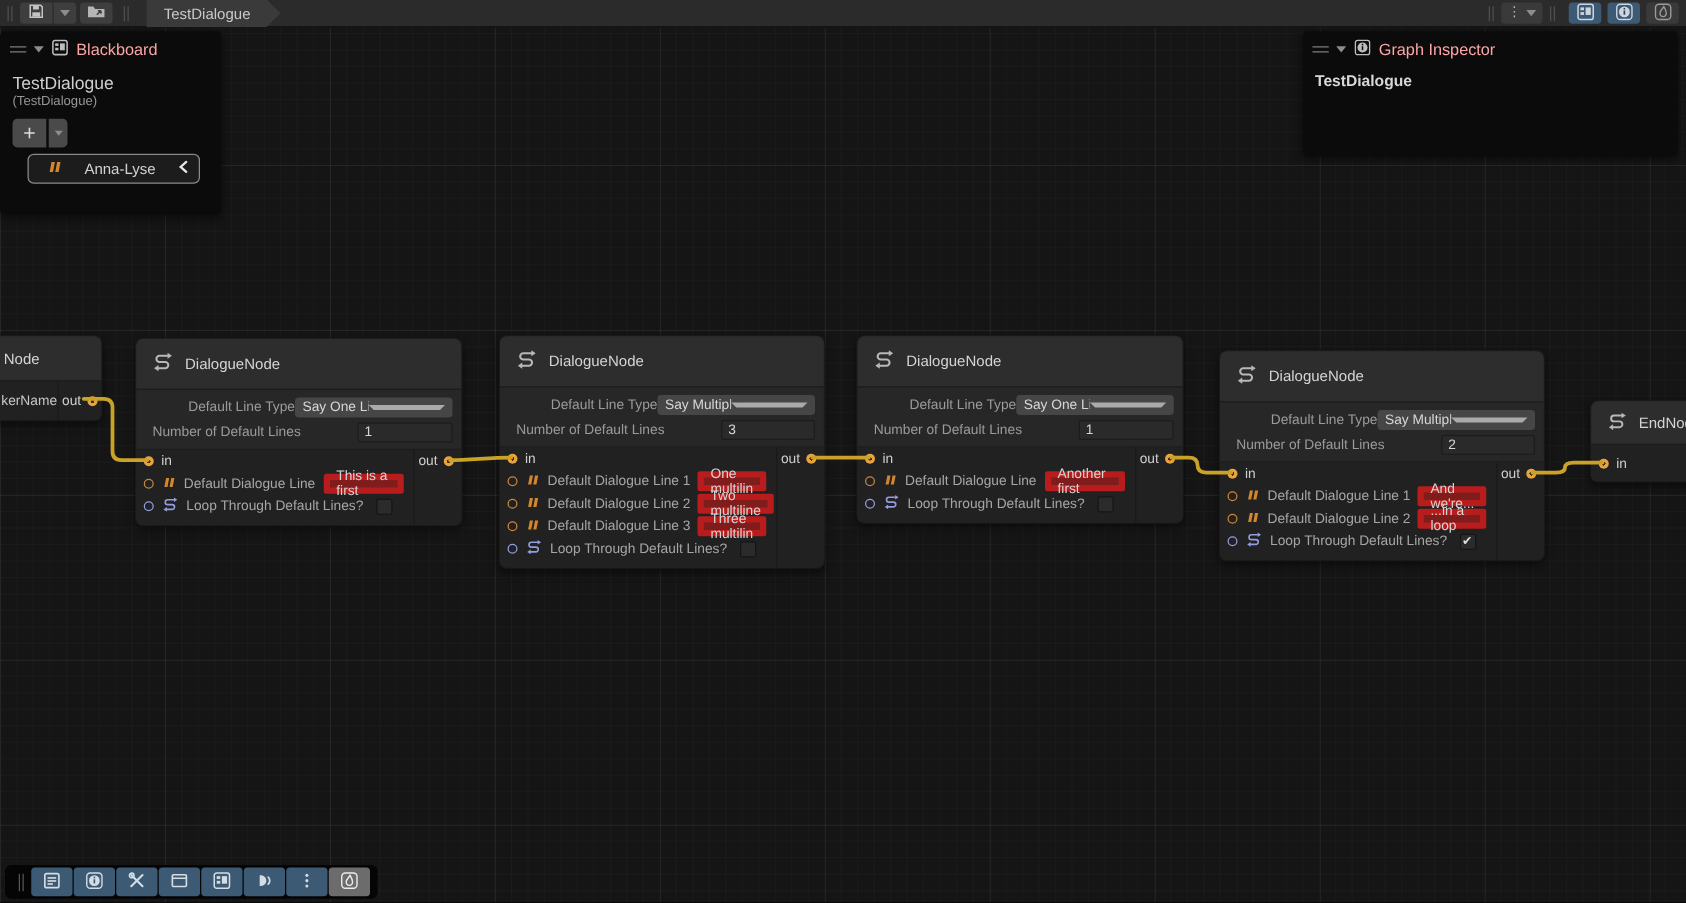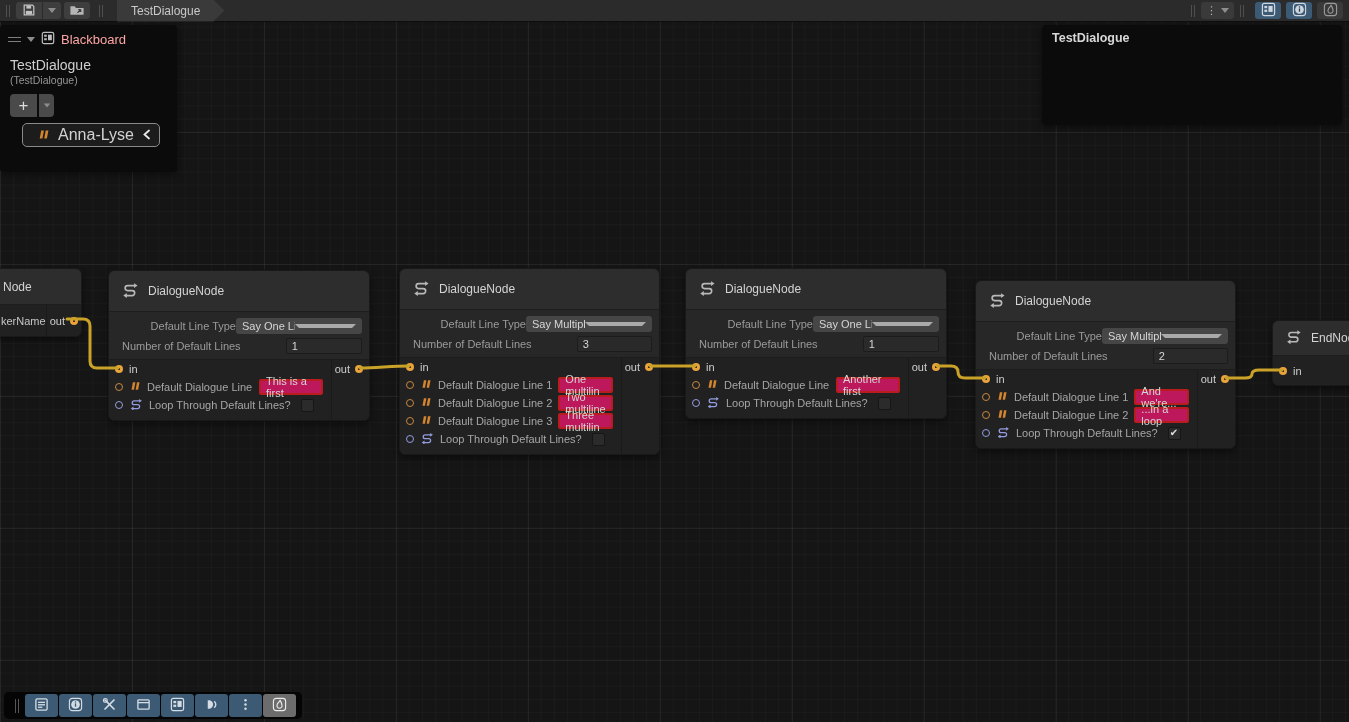--- a/index.html
+++ b/index.html
@@ -48,21 +48,21 @@
   .bb-graphname { padding:6px 10px 0 10px; color:#cfcfcf; font-size:14px; }
   .bb-graphtype { padding:1px 10px 0 10px; color:#969696; font-size:10.5px; }
   .bb-addrow { display:flex; padding:8px 10px 0 10px; }
   .bb-add { width:27px; height:23px; background:#4a4a4a; border-radius:4px 0 0 4px; color:#dcdcdc;
     font-size:17px; display:flex; align-items:center; justify-content:center; cursor:pointer; }
   .bb-addcaret { width:15px; height:23px; background:#4a4a4a; border-radius:0 4px 4px 0; margin-left:2px;
     display:flex; align-items:center; justify-content:center; cursor:pointer; }
   .bb-var { position:absolute; left:22px; top:98px; width:138px; height:24px; background:#1c1c1c;
     border:1px solid #8a8a8a; border-radius:5px; display:flex; align-items:center; gap:8px;
     padding:0 8px 0 14px; cursor:pointer; }
-  .bb-var-name { color:#d2d2d2; font-size:16px; flex:1; text-align:center; }
+  .bb-var-name { color:#d2d2d2; font-size:12px; flex:1; text-align:center; }
   .inspector { left:1042px; top:25px; width:300px; height:100px; }
   .gi-graphname { padding:6px 10px; color:#d8d8d8; font-size:12.5px; font-weight:bold; }
 
   
   .node { position:absolute; background:#252525; border:1px solid #191919; border-radius:6px;
     box-shadow:0 3px 7px rgba(0,0,0,.45); z-index:10; }
   .node-header { height:40px; display:flex; align-items:center; gap:9px; padding:0 12px;
     background:#2d2d2d; border-radius:6px 6px 0 0; cursor:grab; white-space:nowrap; overflow:hidden; }
   .node-title { color:#d4d4d4; font-size:12px; }
   .node-props { background:#272727; border-top:1px solid #1d1d1d; padding:5px 0; }
@@ -78,21 +78,21 @@
     color:#d6d6d6; display:flex; align-items:center; padding:0 5px; cursor:text; }
   .node-ports { position:relative; background:#212121; border-top:1px solid #1d1d1d;
     border-radius:0 0 6px 6px; padding-bottom:6px; }
   .p-row { display:flex; align-items:center; height:18px; padding-left:6px; gap:6px; }
   .port { width:8px; height:8px; border-radius:50%; flex:0 0 auto; cursor:crosshair; }
   .port.hollow-orange { border:1.5px solid #c8873c; background:transparent; }
   .port.hollow-purple { border:1.5px solid #939de0; background:transparent; }
   .port.filled-orange { background:radial-gradient(circle,#3a2d10 0 1.4px,#e8a33d 1.5px); }
   .inout-label { color:#cfcfcf; }
   .p-label { color:#a6a6a6; white-space:nowrap; }
-  .tf.small { width:64px; background:#be185d; border:2px solid #b91c1c; margin-left:auto; margin-right:6px; }
+  .tf.small { width:64px; background:#7f1d1d; border:5px solid #b91c1c; margin-left:auto; margin-right:6px; }
   .cb { width:13px; height:13px; background:#2b2b2b; border:1px solid #161616; border-radius:2px;
     margin-left:4px; position:relative; cursor:pointer; }
   .cb.checked::after { content:"\2714"; position:absolute; left:1px; top:-1px; color:#e0e0e0; font-size:10px; }
   .out-cell { position:absolute; right:0; top:0; bottom:0; width:38px; border-left:1px solid #1a1a1a; }
   .out-row { height:18px; display:flex; align-items:center; justify-content:flex-end; gap:5px; padding-right:6px; }
   .ports-left { padding-right:40px; }
 
   
   .sp-row { display:flex; align-items:center; height:32px; border-top:1px solid #1d1d1d; background:#212121;
     border-radius:0 0 6px 6px; }
@@ -229,20 +229,34 @@
             </g>
           </svg></span>
       <span class="bb-var-name">Anna-Lyse</span>
       <span><svg width="9" height="11" viewBox="0 0 9 11">
             <path d="M7 1.5 L2.5 5.5 L7 9.5" fill="none" stroke="#e8e8e8" stroke-width="1.8" stroke-linecap="round"></path>
           </svg></span>
     </div>
   </div>
 
   <div class="panel inspector">
+    <div class="panel-header">
+      <span class="ham">
+          <i></i>
+          <i></i>
+        </span>
+      <span class="caret-down"></span>
+      <span><svg width="14" height="14" viewBox="0 0 16 16">
+            <rect x="1.5" y="1.5" width="13" height="13" rx="2" fill="none" stroke="#bdbdbd" stroke-width="1.2"></rect>
+            <circle cx="8" cy="8" r="4.6" fill="#bdbdbd"></circle>
+            <rect x="7.3" y="6.8" width="1.4" height="3.6" fill="#0b0b0b"></rect>
+            <rect x="7.3" y="4.6" width="1.4" height="1.4" fill="#0b0b0b"></rect>
+          </svg></span>
+      <span class="panel-title">Graph Inspector</span>
+    </div>
     <div class="gi-graphname">TestDialogue</div>
   </div>
 
   <div id="nodes">
       <div class="node" style="left: -60px; top: 268px; width: 142px;">
         <div class="node-header" style="height: 35px; padding-left: 62px; background: rgb(45, 45, 45);">
           <span class="node-title">Node</span>
         </div>
         <div class="sp-row">
           <span class="sp-name">kerName</span>

